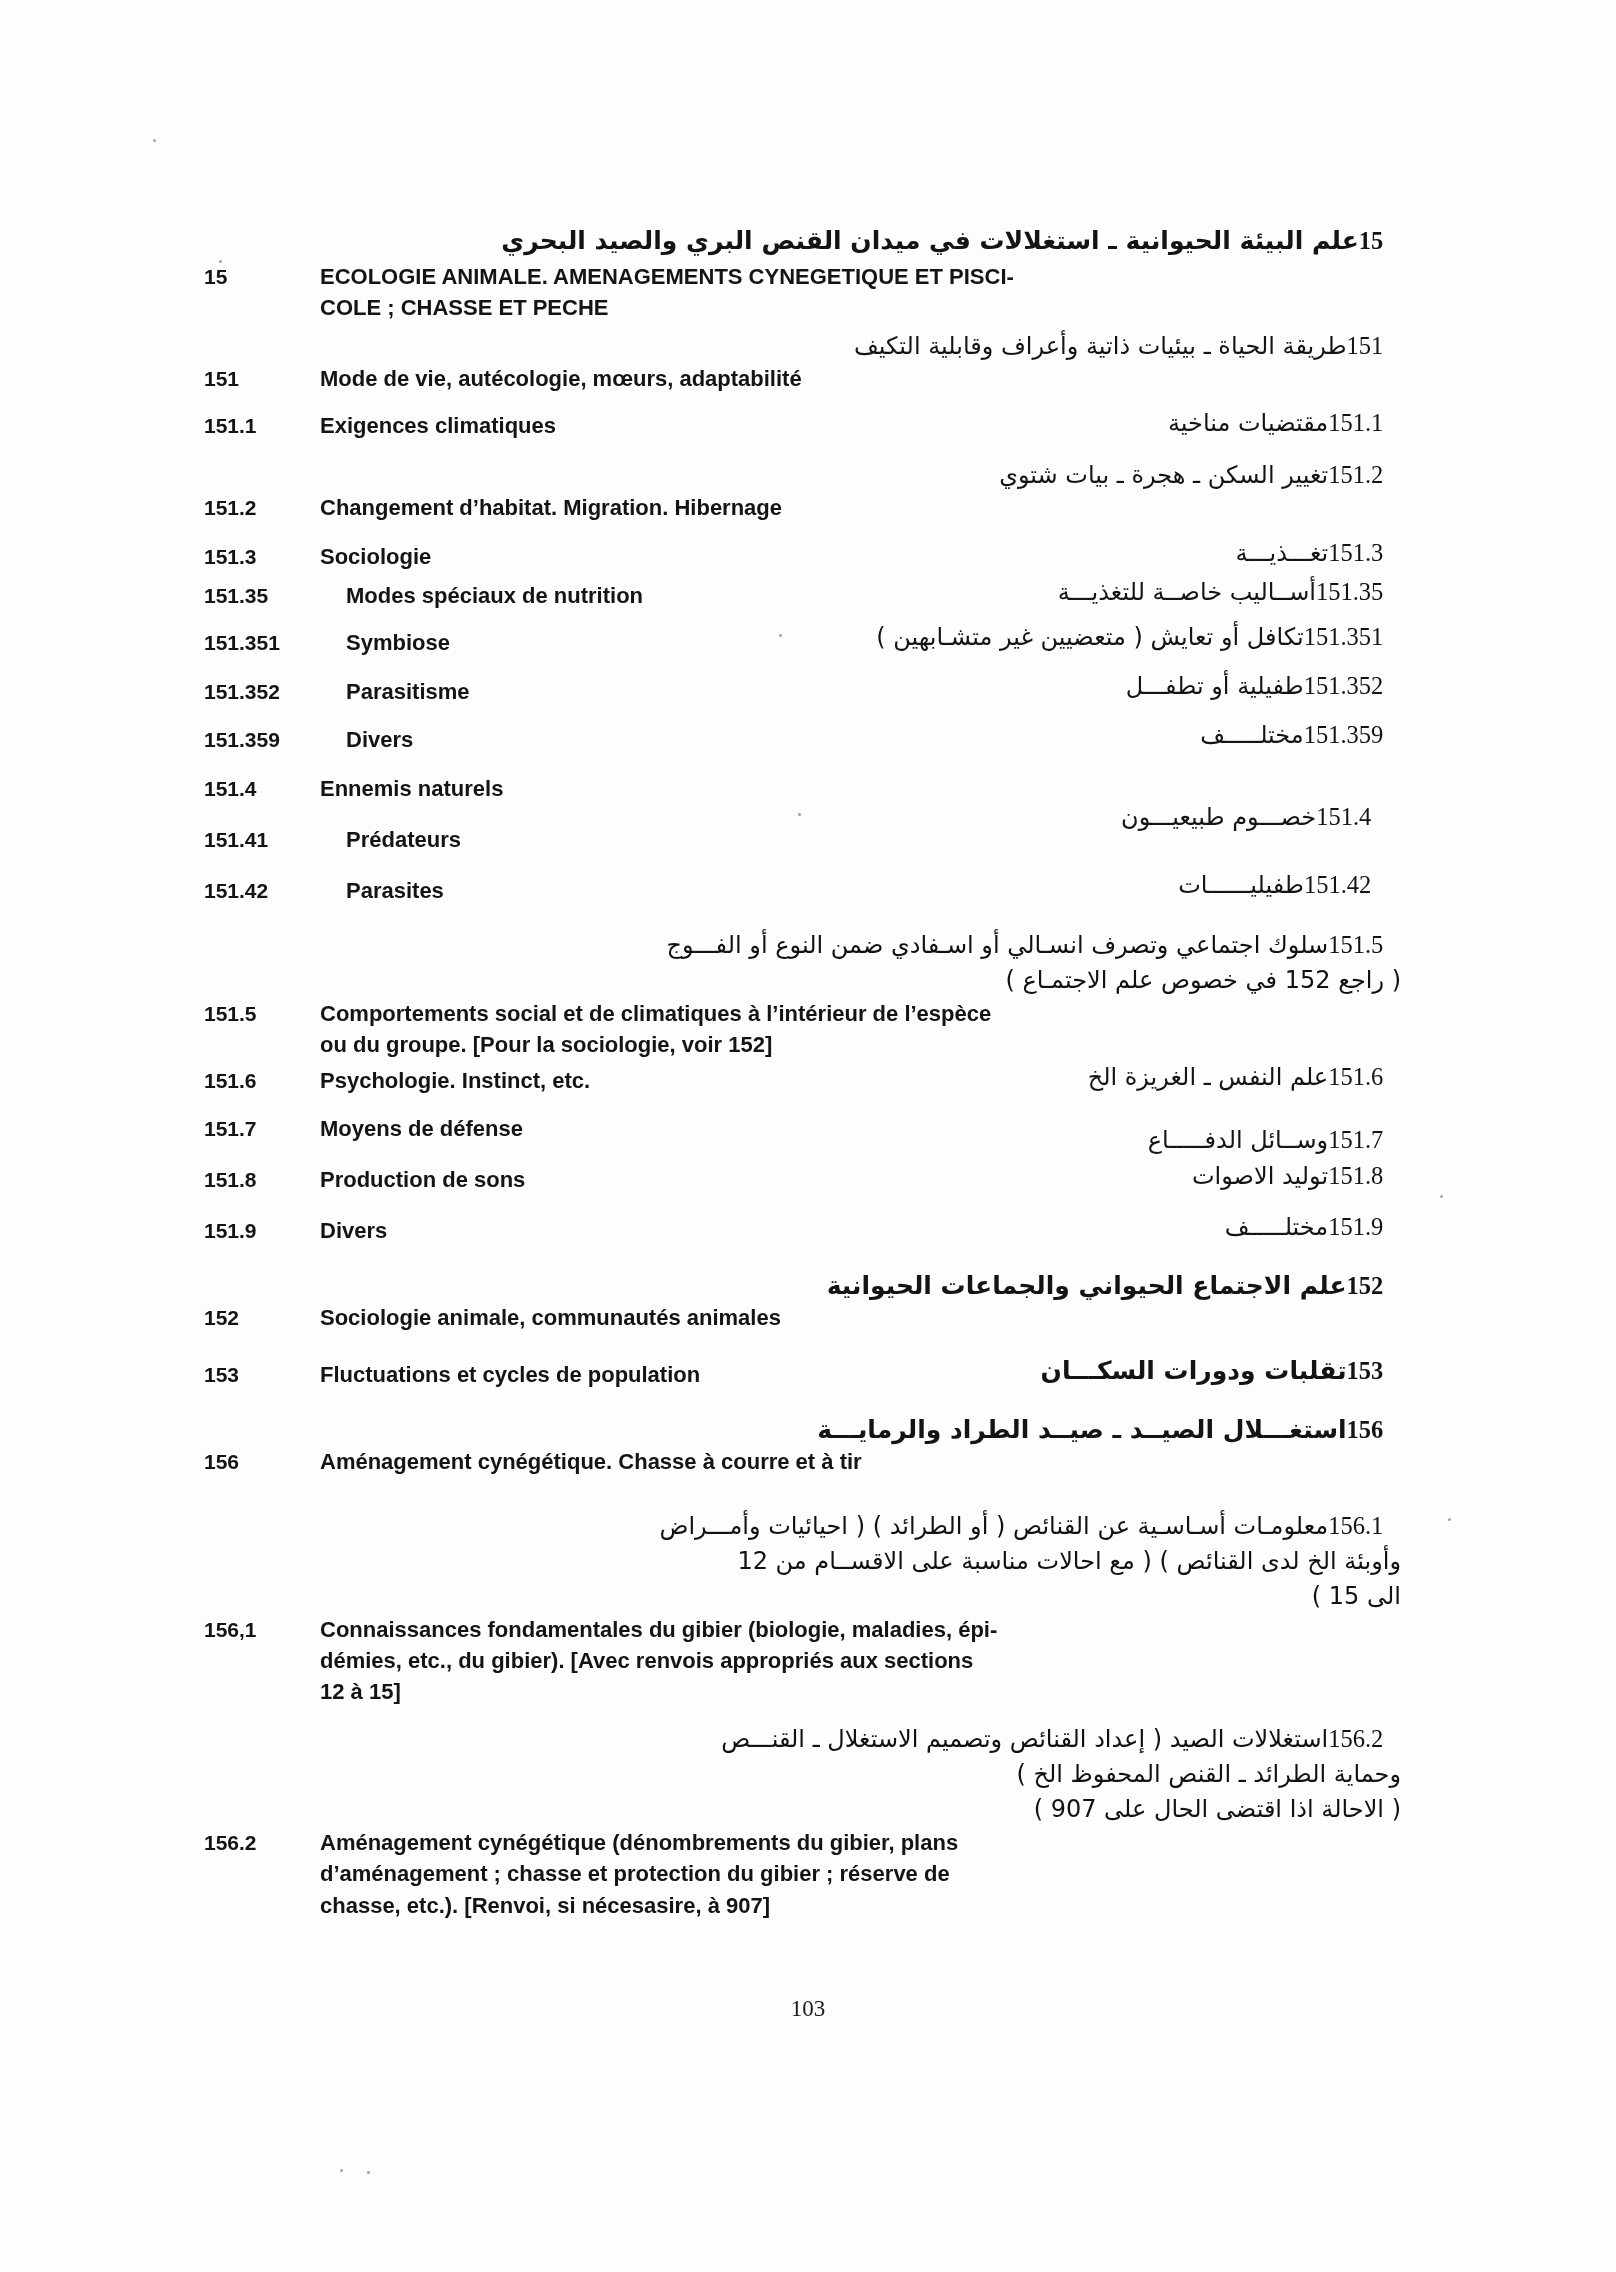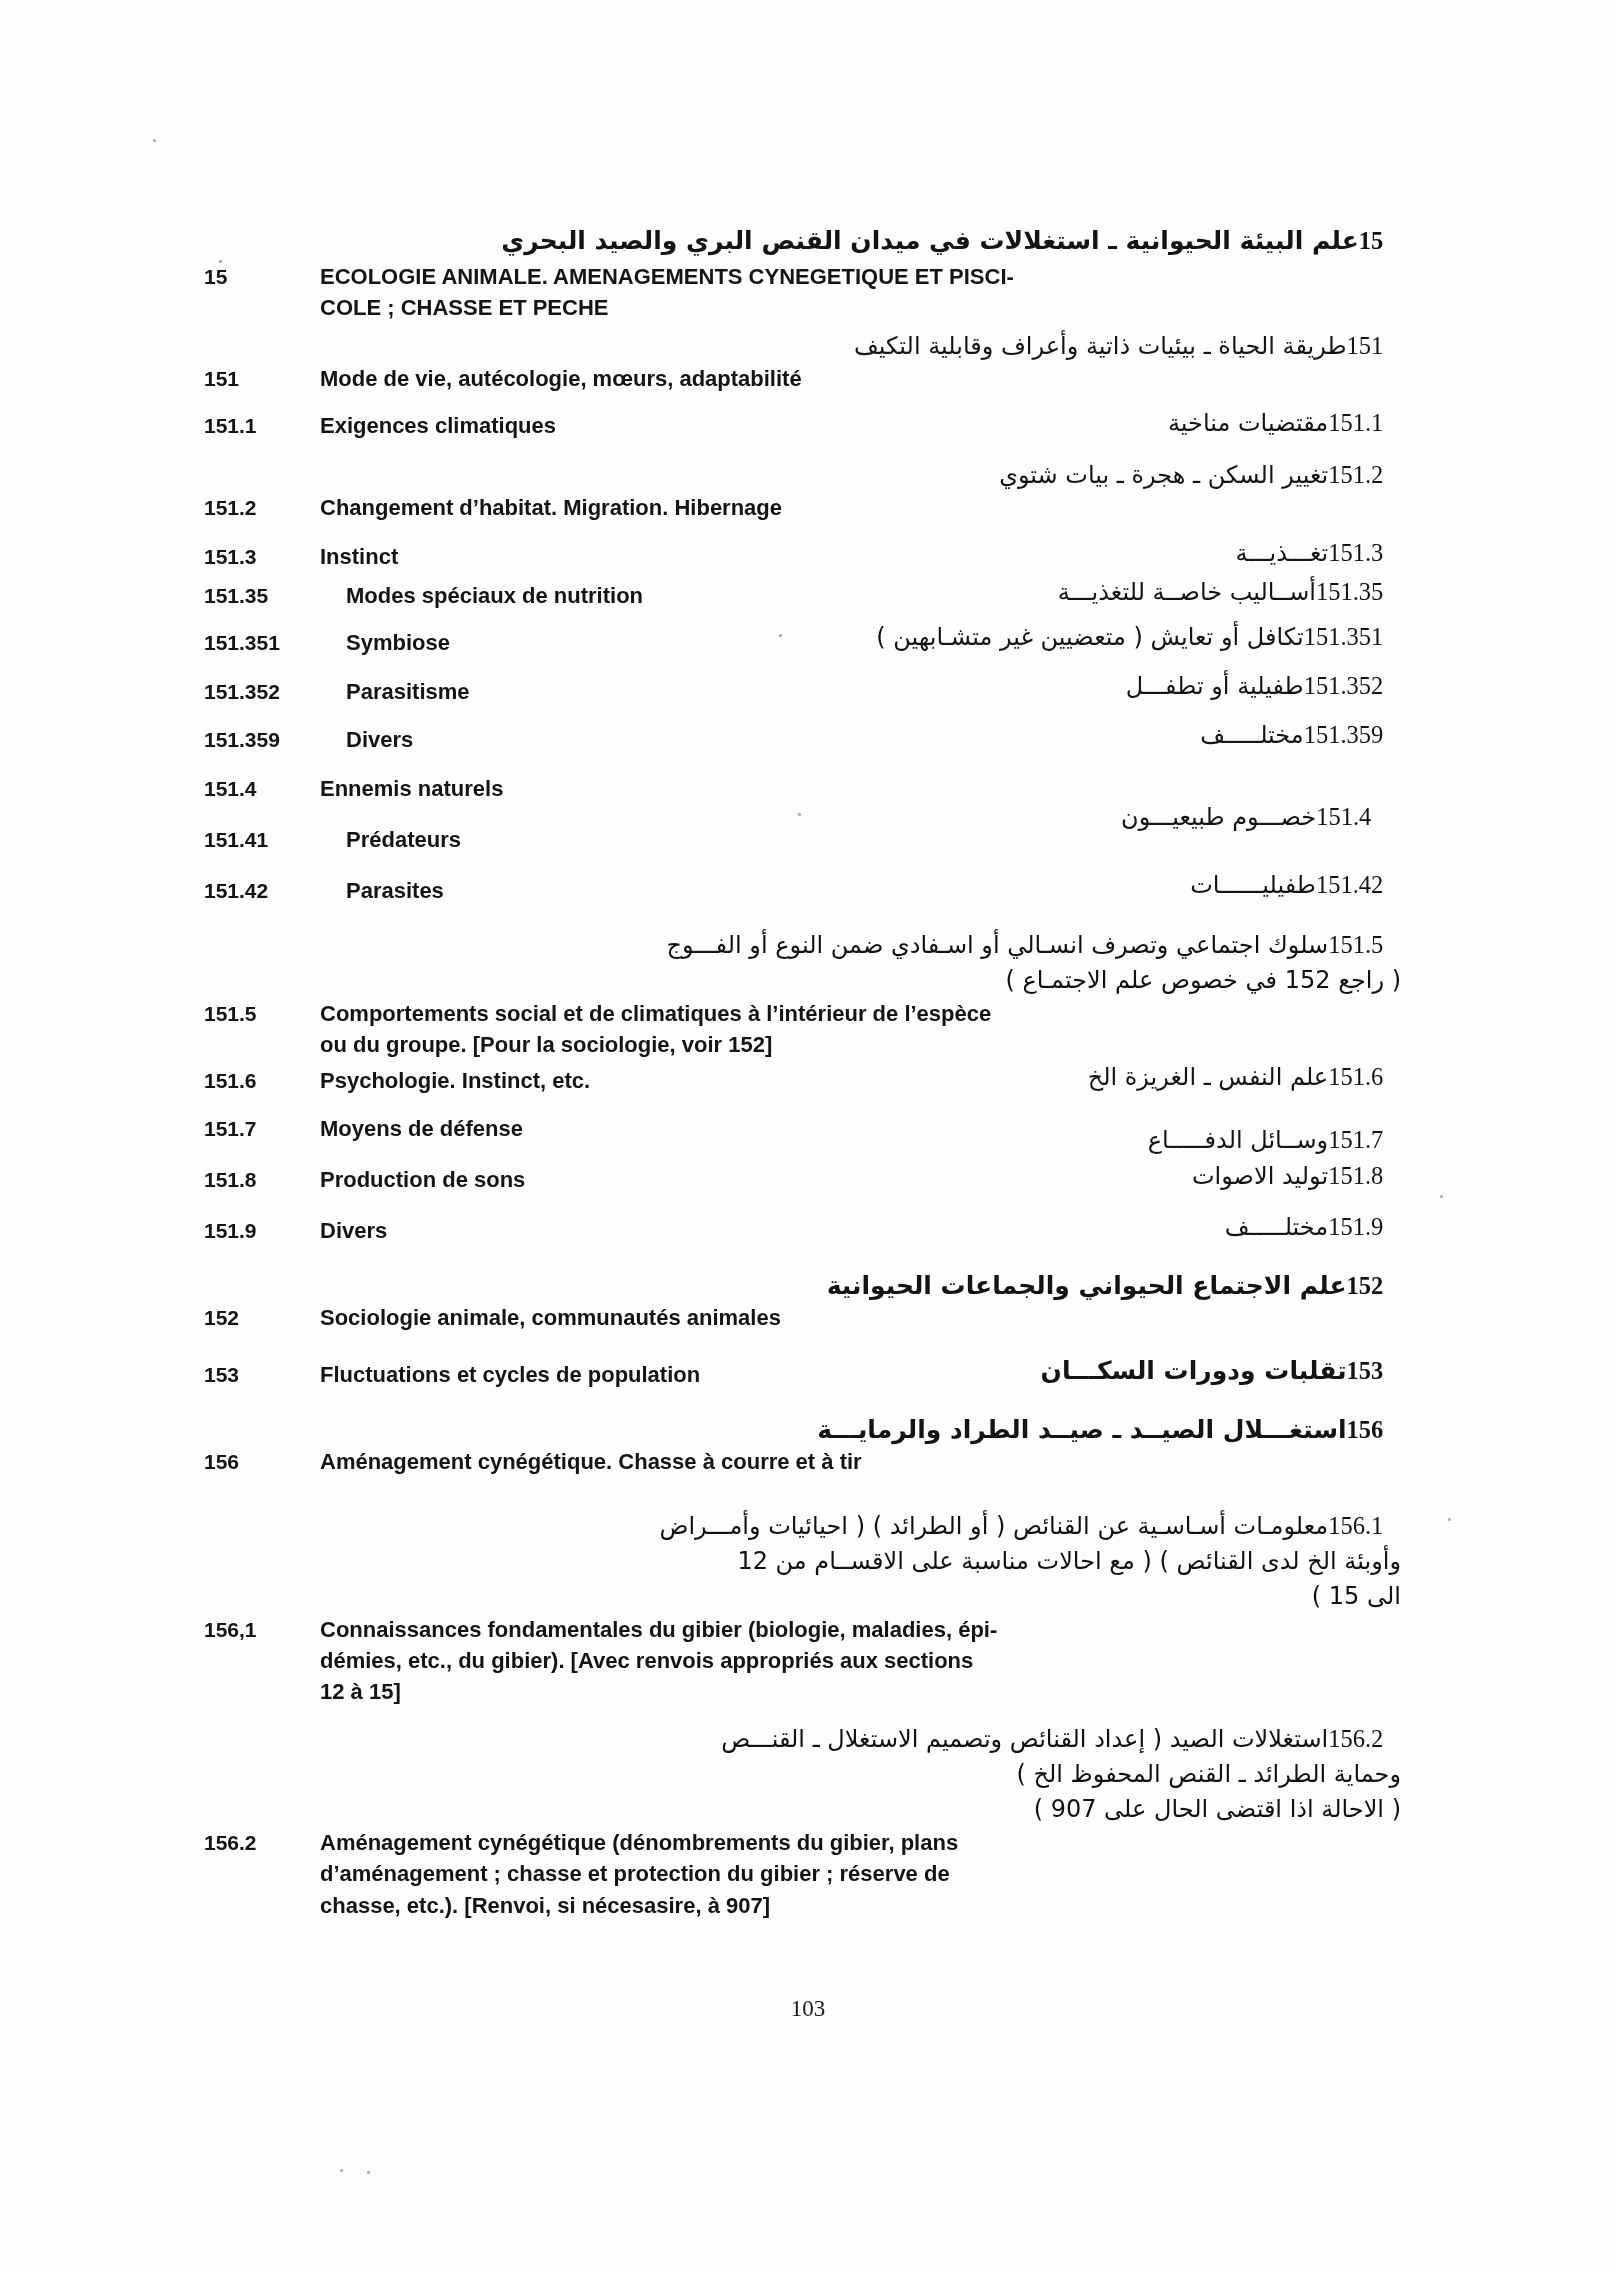--- a/index.html
+++ b/index.html
@@ -186,21 +186,21 @@
       </div>
     </div>
     <div class="sp-m"></div>
 
     <div class="entry" style="position:relative;height:39px;">
       <div class="ar-line" style="position:absolute;right:0;top:0;">
         <span class="ar-num">151.3</span><span>تغـــذيـــة</span>
       </div>
       <div class="fr-line" style="position:absolute;left:0;top:4.1px;">
         <span class="fr-num">151.3</span>
-        <span class="fr-text">Instinct</span>
+        <span class="fr-text">Sociologie</span>
       </div>
     </div>
 
     <div class="entry" style="position:relative;height:39px;">
       <div class="ar-line" style="position:absolute;right:0;top:0;">
         <span class="ar-num">151.35</span><span>أســاليب خاصــة للتغذيـــة</span>
       </div>
       <div class="fr-line" style="position:absolute;left:0;top:4.1px;">
         <span class="fr-num">151.35</span>
         <span class="fr-text indent1">Modes spéciaux de nutrition</span>
@@ -254,21 +254,21 @@
 
     <div class="entry" style="position:relative;height:44px;">
       <div class="fr-line" style="position:absolute;left:0;top:5.4px;">
         <span class="fr-num">151.41</span>
         <span class="fr-text indent1">Prédateurs</span>
       </div>
     </div>
     <div class="sp-s"></div>
 
     <div class="entry" style="position:relative;height:44px;">
-      <div class="ar-line" style="position:absolute;right:0;top:0;margin-left:8px;">
+      <div class="ar-line" style="position:absolute;right:12px;top:0;margin-left:8px;">
         <span class="ar-num">151.42</span><span>طفيليــــــات</span>
       </div>
       <div class="fr-line" style="position:absolute;left:0;top:5.4px;">
         <span class="fr-num">151.42</span>
         <span class="fr-text indent1">Parasites</span>
       </div>
     </div>
     <div class="sp-m"></div>
 
     <div class="entry">

